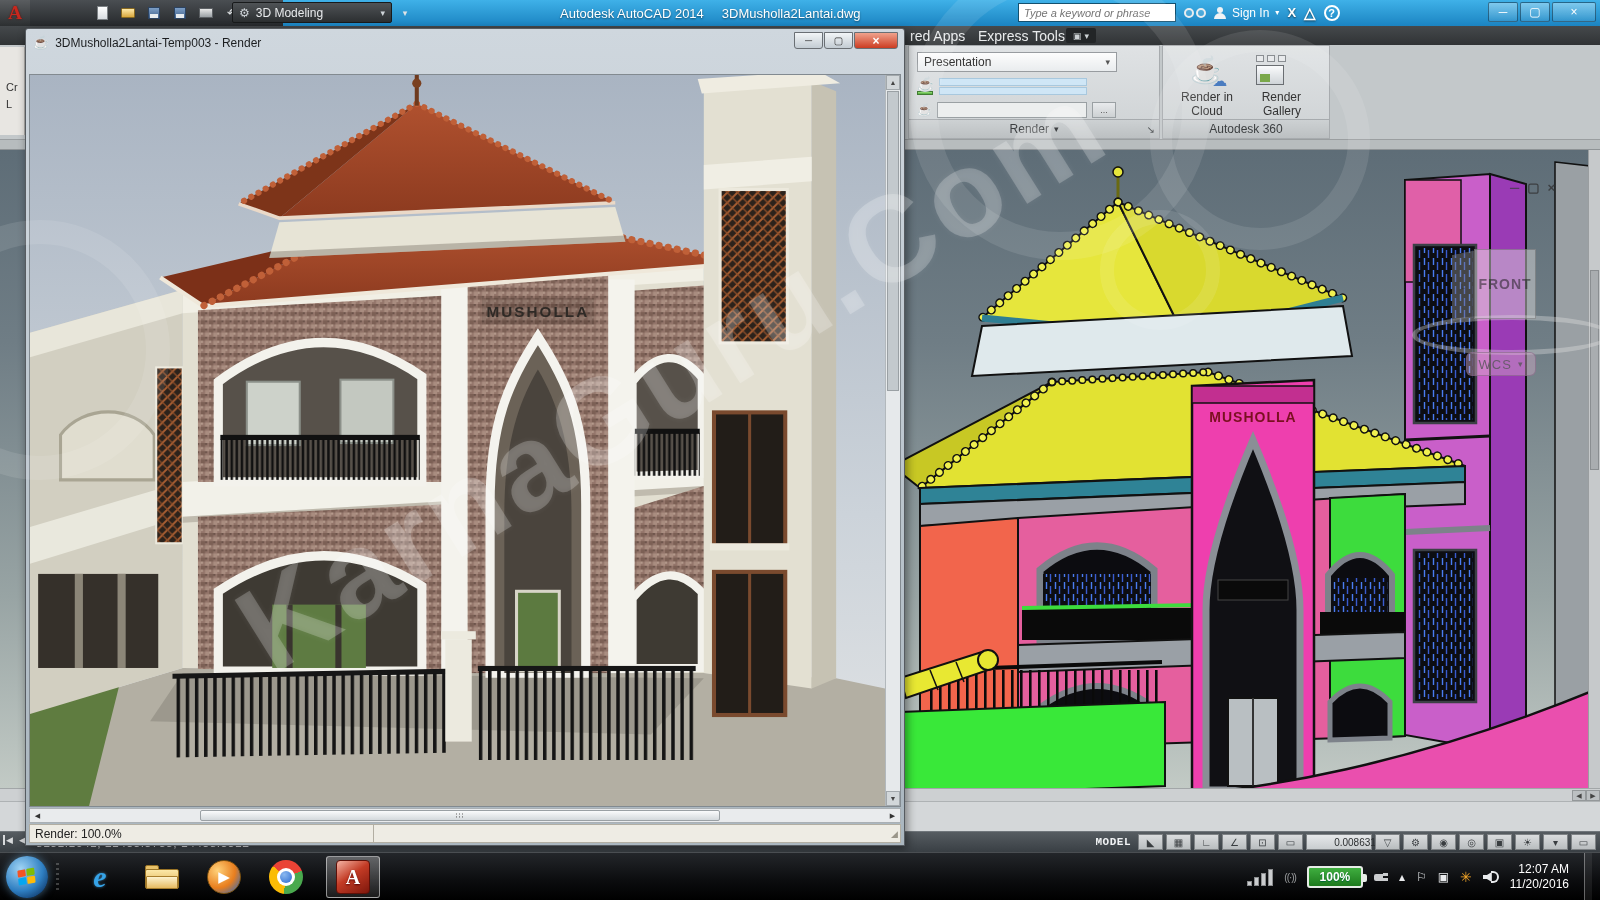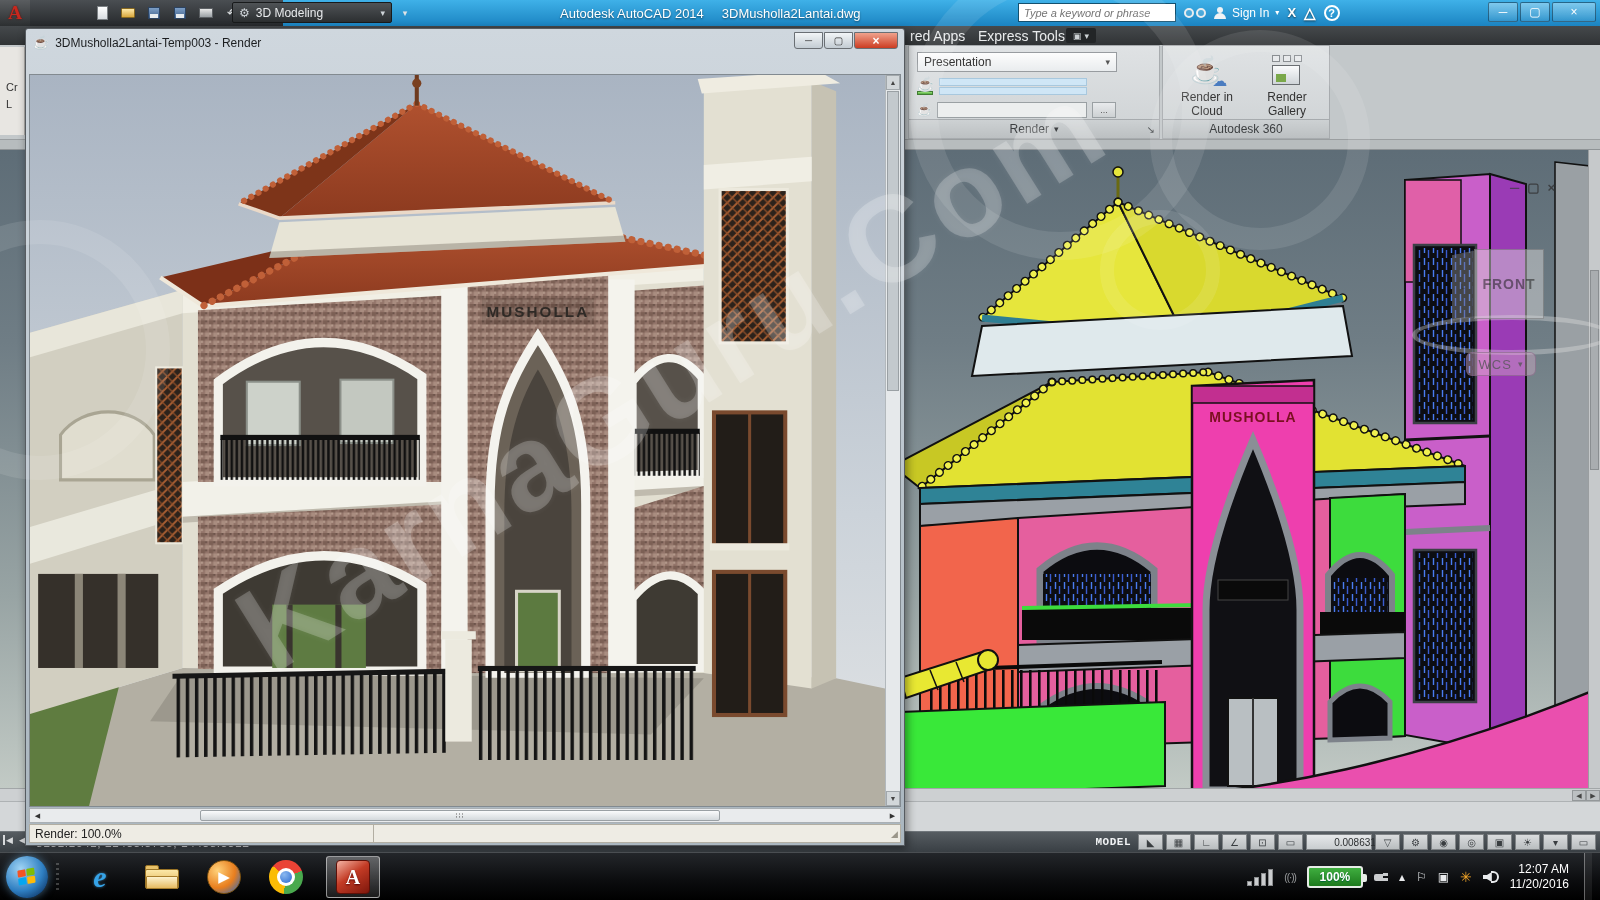--- a/index.html
+++ b/index.html
@@ -103,21 +103,21 @@
   
   .drawing{position:absolute;left:0;top:150px;width:1600px;height:638px;z-index:1;
     background:linear-gradient(#5e6d77 0%,#6f7d85 30%,#98a4a4 70%,#c2cac5 100%);}
   .cad-svg{position:absolute;left:900px;top:0;width:700px;height:638px;}
   .dw-controls{position:absolute;left:1510px;top:30px;display:flex;gap:8px;z-index:2;color:#3c3f42;
     font-size:13px;font-weight:bold;}
   .viewcube{position:absolute;left:1452px;top:95px;width:96px;height:90px;z-index:2;opacity:.75;}
   .vc-left{position:absolute;left:0;top:8px;width:22px;height:66px;background:rgba(150,150,150,.55);
     border:1px solid rgba(90,90,90,.6);transform:skewY(-12deg);color:#444;font-size:8px;overflow:hidden;
     display:flex;align-items:center;justify-content:center;}
-  .vc-face{position:absolute;left:22px;top:4px;width:70px;height:70px;background:rgba(215,215,215,.65);
+  .vc-face{position:absolute;left:22px;top:4px;width:62px;height:70px;background:rgba(215,215,215,.65);
     border:1px solid rgba(110,110,110,.65);display:flex;align-items:center;justify-content:center;
     color:#555;font-weight:bold;font-size:14px;letter-spacing:1px;text-align:center;}
   .vc-ring{position:absolute;left:1412px;top:165px;width:200px;height:40px;border:5px solid rgba(230,230,230,.35);
     border-radius:50%;z-index:1;}
   .wcs-pill{position:absolute;left:1466px;top:202px;width:70px;height:24px;border-radius:6px;z-index:2;
     background:rgba(210,170,200,.45);border:1px solid rgba(120,90,120,.5);display:flex;align-items:center;
     justify-content:center;gap:6px;color:#6b5b6e;font-size:13px;letter-spacing:1px;}
   .wcs-pill .caret{font-size:9px;}
   .v-scroll{position:absolute;left:1588px;top:0;width:12px;height:638px;background:#c6c9cb;border-left:1px solid #9a9ea0;}
   .v-scroll .thumb{position:absolute;left:1px;top:120px;width:9px;height:200px;background:#a9adb0;border:1px solid #8a8e91;}
@@ -354,21 +354,21 @@
       </div>
     </div>
 
     <div class="panel panel-360">
       <div class="bigbtn" style="left:6px;">
         <span class="art">
             <span class="cloud-teapot"><span>☕</span><span class="cl">☁</span></span>
           </span>
         <span style="width:70px;">Render in Cloud</span>
       </div>
-      <div class="bigbtn" style="left:86px;">
+      <div class="bigbtn" style="left:70px;text-align:right;">
         <span class="art">
           <span class="gallery-art">
             <i class="sq" style="left:2px;"></i>
               <i class="sq" style="left:13px;"></i>
               <i class="sq" style="left:24px;"></i>
             <i class="pic"></i>
           </span>
         </span>
         <span style="width:60px;">Render Gallery</span>
       </div>

